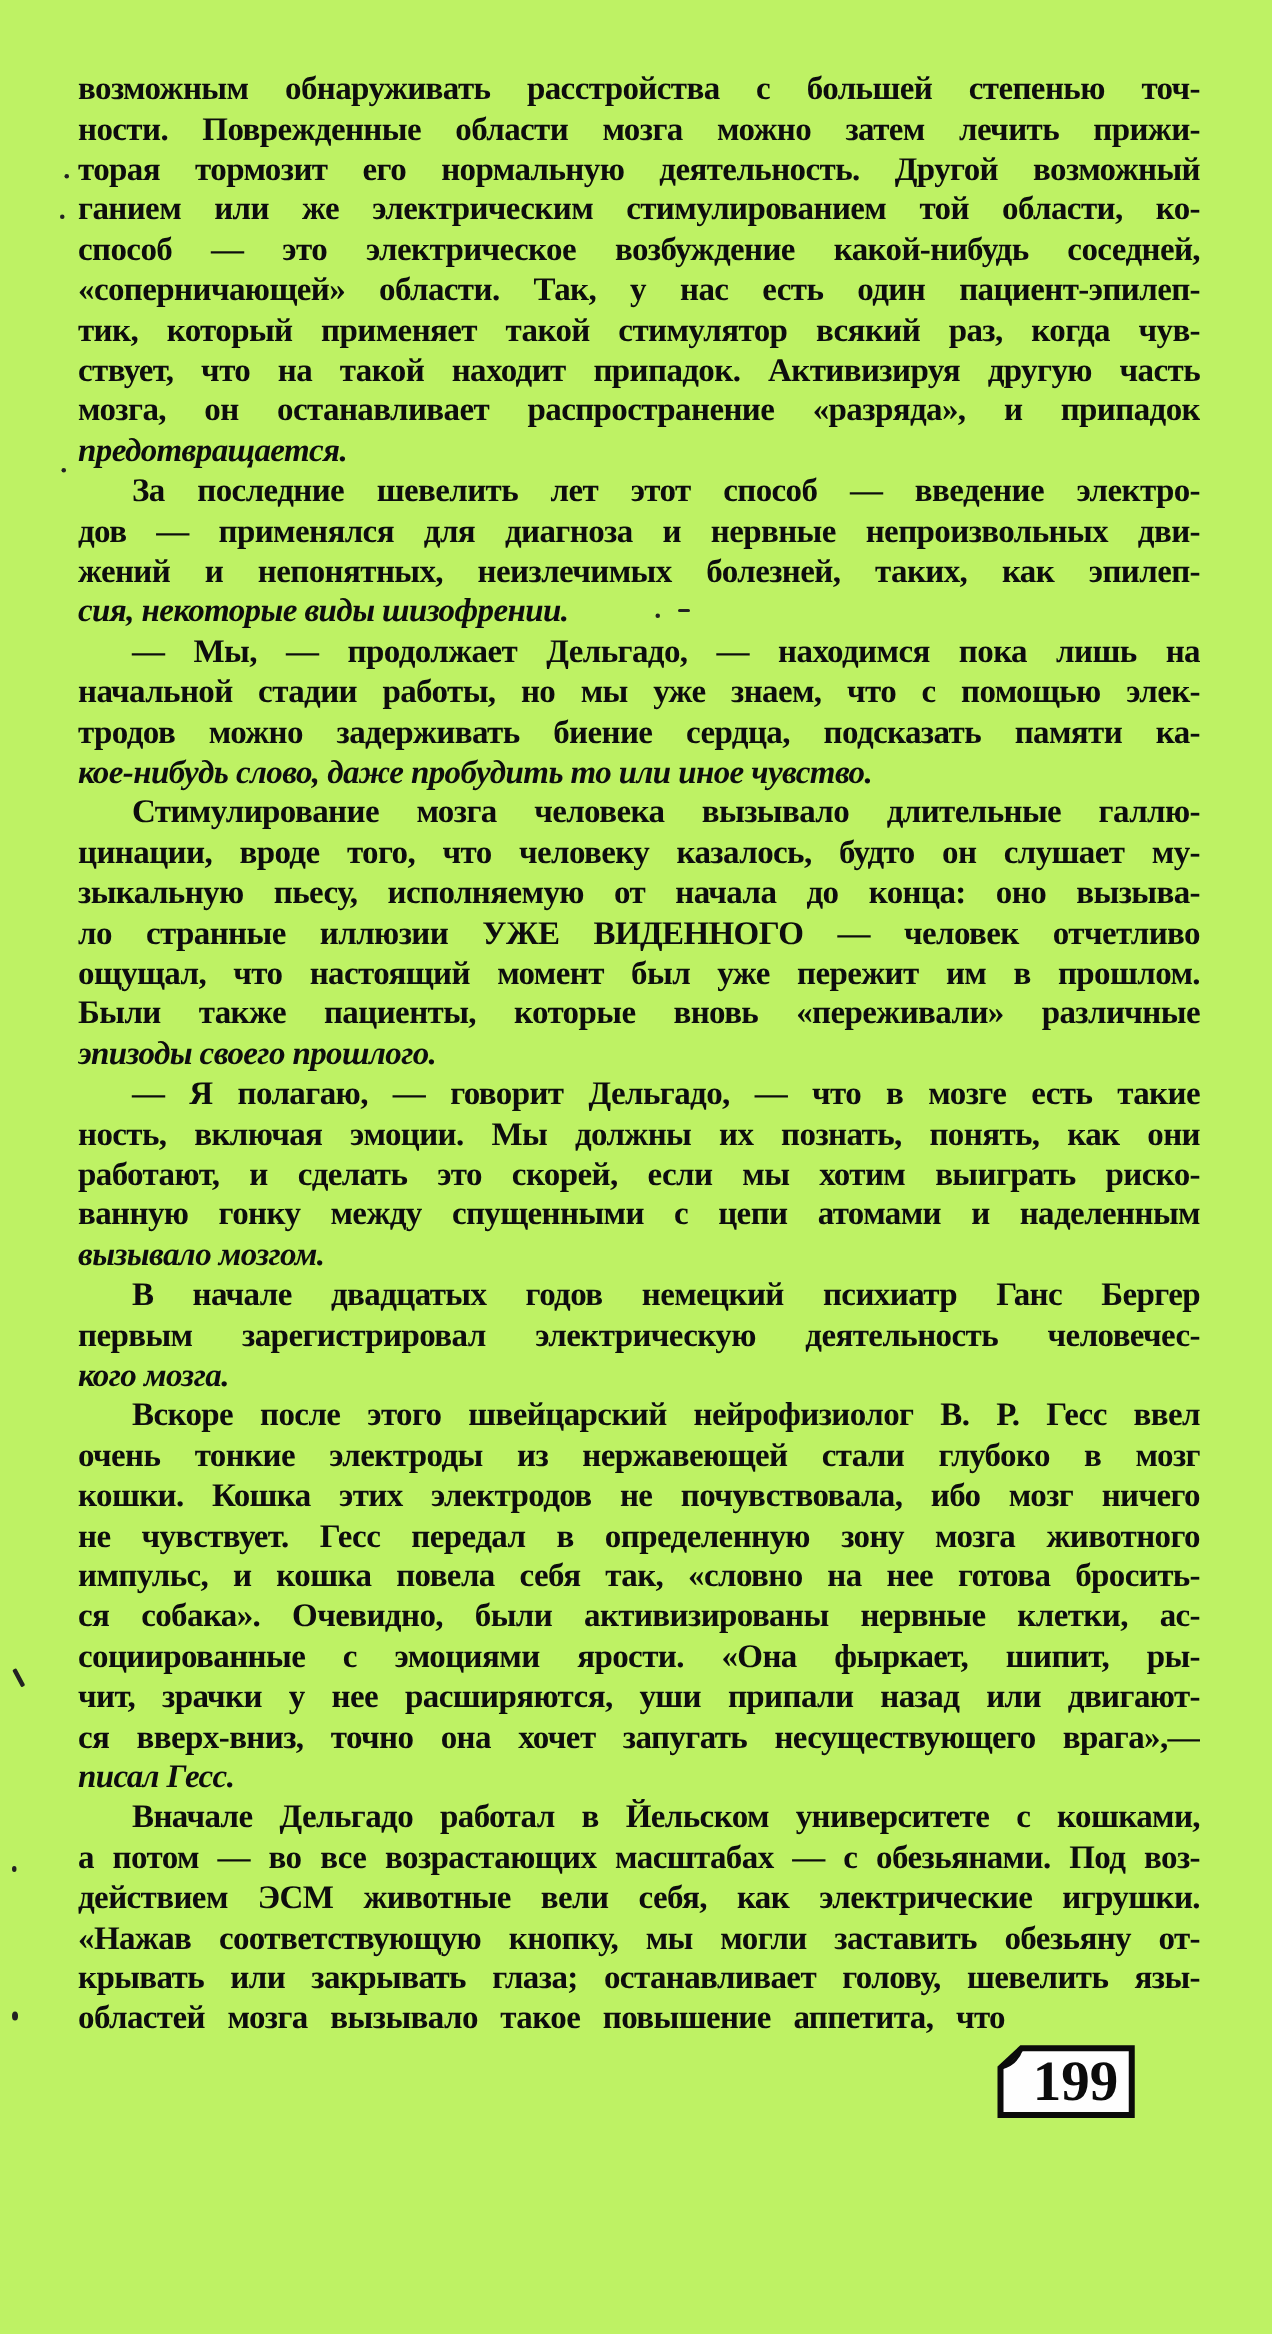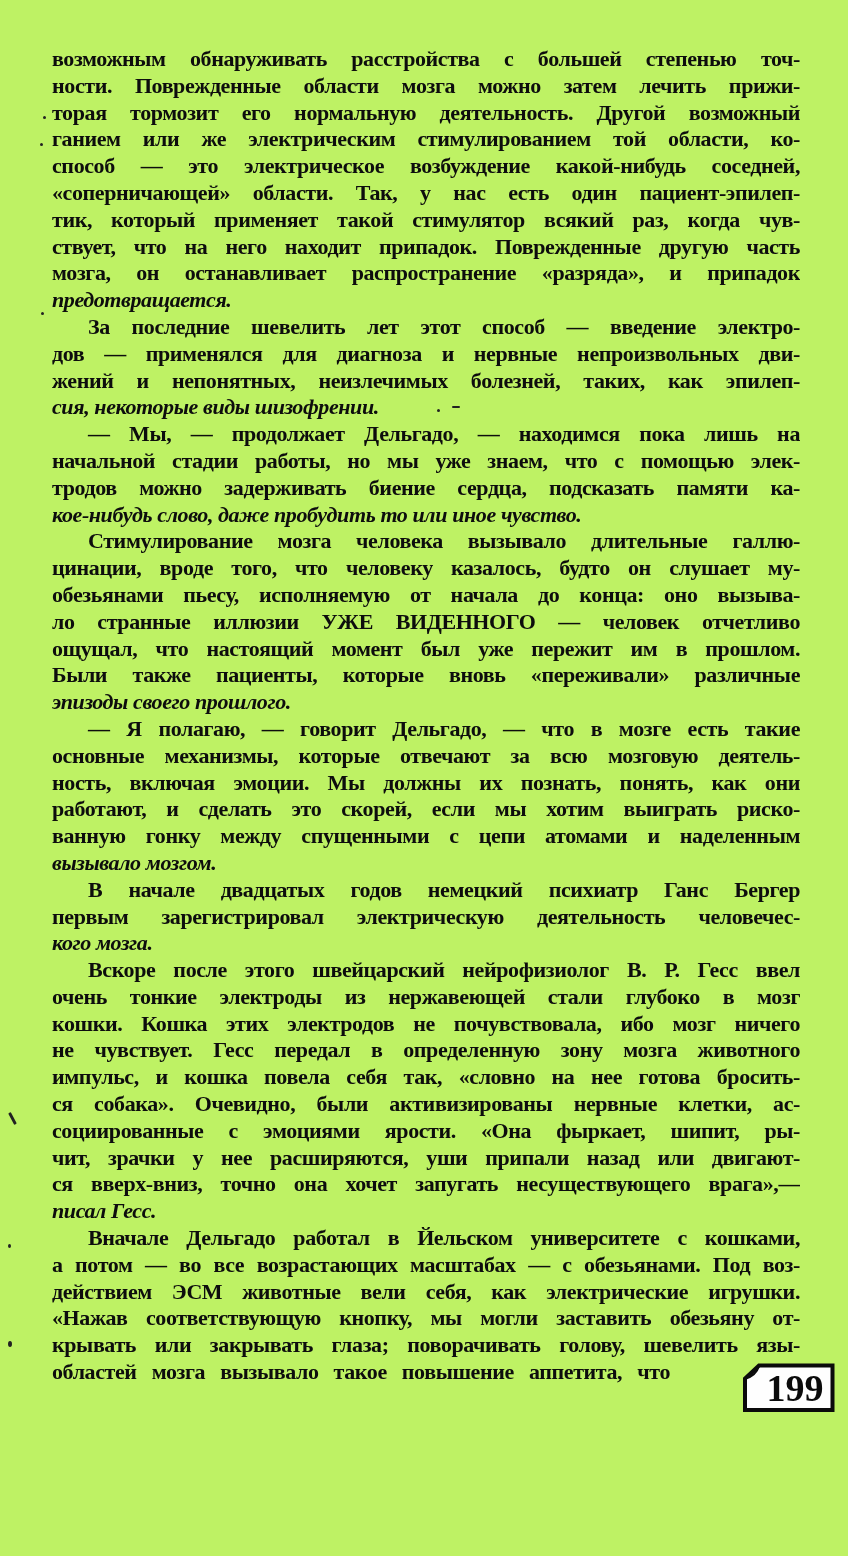--- a/index.html
+++ b/index.html
@@ -33,21 +33,21 @@
     text-align-last: justify;
     overflow: hidden;
   }
   .ln.ind { text-indent: 36px; }
   .ln.end { text-align-last: left; font-style: italic; }
   .ln.short { width: 618px; }
 
   
   .badge {
     position: absolute;
-    left: 742px;
+    left: 664px;
     top: 1363px;
     width: 94px;
     height: 50px;
   }
   .badge svg { position: absolute; left: 0; top: 0; }
   .badge .num {
     position: absolute;
     left: 0; top: 1px;
     width: 100%; height: 100%;
     box-sizing: border-box;
@@ -80,40 +80,39 @@
 <div class="page">
 
   <div class="text-block" id="text-block">
       <div class="ln">возможным обнаруживать расстройства с большей степенью точ-</div>
       <div class="ln">ности. Поврежденные области мозга можно затем лечить прижи-</div>
       <div class="ln">торая тормозит его нормальную деятельность. Другой возможный</div>
       <div class="ln">ганием или же электрическим стимулированием той области, ко-</div>
       <div class="ln">способ — это электрическое возбуждение какой-нибудь соседней,</div>
       <div class="ln">«соперничающей» области. Так, у нас есть один пациент-эпилеп-</div>
       <div class="ln">тик, который применяет такой стимулятор всякий раз, когда чув-</div>
-      <div class="ln">ствует, что на него находит припадок. Поврежденные другую часть</div>
+      <div class="ln">ствует, что на такой находит припадок. Активизируя другую часть</div>
       <div class="ln">мозга, он останавливает распространение «разряда», и припадок</div>
       <div class="ln end">предотвращается.</div>
       <div class="ln ind">За последние шевелить лет этот способ — введение электро-</div>
       <div class="ln">дов — применялся для диагноза и нервные непроизвольных дви-</div>
       <div class="ln">жений и непонятных, неизлечимых болезней, таких, как эпилеп-</div>
       <div class="ln end">сия, некоторые виды шизофрении.</div>
       <div class="ln ind">— Мы, — продолжает Дельгадо, — находимся пока лишь на</div>
       <div class="ln">начальной стадии работы, но мы уже знаем, что с помощью элек-</div>
       <div class="ln">тродов можно задерживать биение сердца, подсказать памяти ка-</div>
       <div class="ln end">кое-нибудь слово, даже пробудить то или иное чувство.</div>
       <div class="ln ind">Стимулирование мозга человека вызывало длительные галлю-</div>
       <div class="ln">цинации, вроде того, что человеку казалось, будто он слушает му-</div>
-      <div class="ln">обезьянами пьесу, исполняемую от начала до конца: оно вызыва-</div>
+      <div class="ln">зыкальную пьесу, исполняемую от начала до конца: оно вызыва-</div>
       <div class="ln">ло странные иллюзии УЖЕ ВИДЕННОГО — человек отчетливо</div>
       <div class="ln">ощущал, что настоящий момент был уже пережит им в прошлом.</div>
       <div class="ln">Были также пациенты, которые вновь «переживали» различные</div>
       <div class="ln end">эпизоды своего прошлого.</div>
       <div class="ln ind">— Я полагаю, — говорит Дельгадо, — что в мозге есть такие</div>
-      <div class="ln">основные механизмы, которые отвечают за всю мозговую деятель-</div>
       <div class="ln">ность, включая эмоции. Мы должны их познать, понять, как они</div>
       <div class="ln">работают, и сделать это скорей, если мы хотим выиграть риско-</div>
       <div class="ln">ванную гонку между спущенными с цепи атомами и наделенным</div>
       <div class="ln end">вызывало мозгом.</div>
       <div class="ln ind">В начале двадцатых годов немецкий психиатр Ганс Бергер</div>
       <div class="ln">первым зарегистрировал электрическую деятельность человечес-</div>
       <div class="ln end">кого мозга.</div>
       <div class="ln ind">Вскоре после этого швейцарский нейрофизиолог В. Р. Гесс ввел</div>
       <div class="ln">очень тонкие электроды из нержавеющей стали глубоко в мозг</div>
       <div class="ln">кошки. Кошка этих электродов не почувствовала, ибо мозг ничего</div>
@@ -121,21 +120,21 @@
       <div class="ln">импульс, и кошка повела себя так, «словно на нее готова бросить-</div>
       <div class="ln">ся собака». Очевидно, были активизированы нервные клетки, ас-</div>
       <div class="ln">социированные с эмоциями ярости. «Она фыркает, шипит, ры-</div>
       <div class="ln">чит, зрачки у нее расширяются, уши припали назад или двигают-</div>
       <div class="ln">ся вверх-вниз, точно она хочет запугать несуществующего врага»,—</div>
       <div class="ln end">писал Гесс.</div>
       <div class="ln ind">Вначале Дельгадо работал в Йельском университете с кошками,</div>
       <div class="ln">а потом — во все возрастающих масштабах — с обезьянами. Под воз-</div>
       <div class="ln">действием ЭСМ животные вели себя, как электрические игрушки.</div>
       <div class="ln">«Нажав соответствующую кнопку, мы могли заставить обезьяну от-</div>
-      <div class="ln">крывать или закрывать глаза; поворачивать голову, шевелить язы-</div>
+      <div class="ln">крывать или закрывать глаза; останавливает голову, шевелить язы-</div>
       <div class="ln short">областей мозга вызывало такое повышение аппетита, что</div>
     </div>
 
   <div class="badge">
     <svg width="94" height="50" viewBox="0 0 94 50">
       <path d="M17 2.5 H90.5 V47 H3 V15.5 Z" fill="#fefefe" stroke="#0b0b0b" stroke-width="4" stroke-linejoin="miter"></path>
       <path d="M17 3 C14.5 10.5 9.5 14 3.5 15.5" fill="none" stroke="#0b0b0b" stroke-width="2.2"></path>
     </svg>
     <span class="num">199</span>
   </div>

